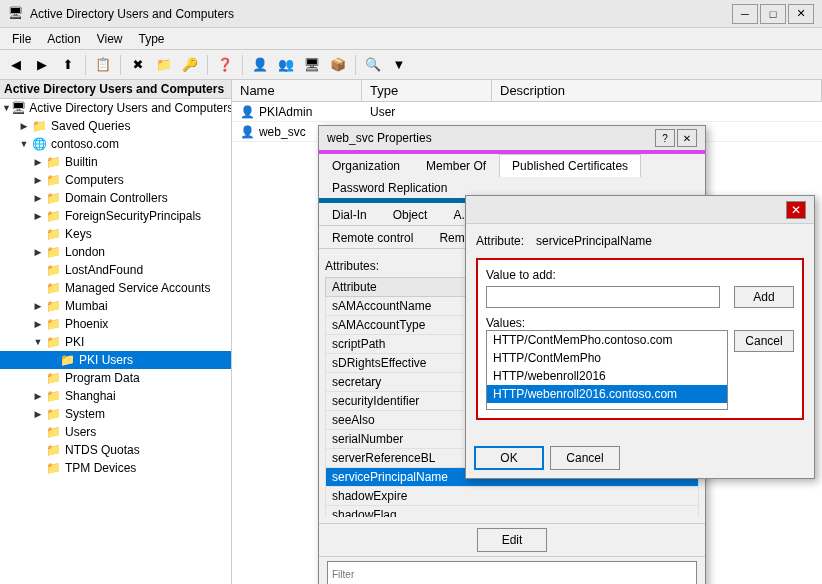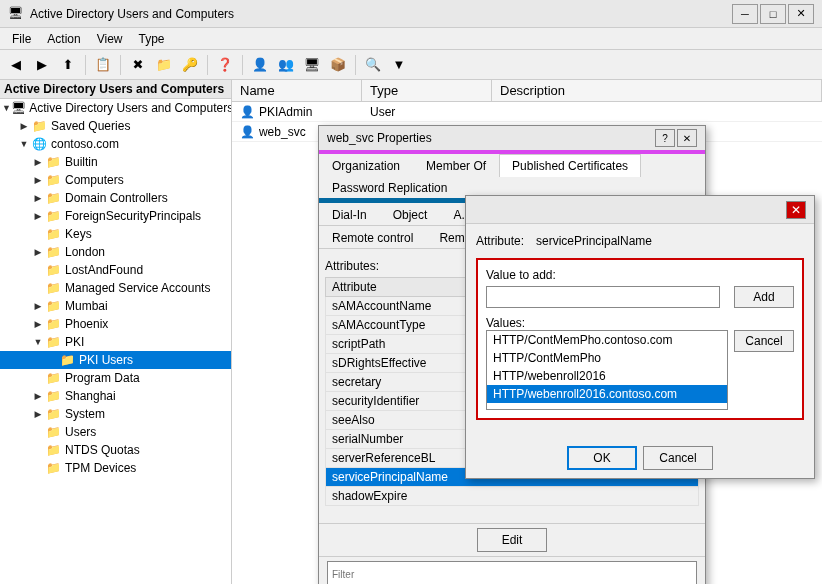--- a/index.html
+++ b/index.html
@@ -393,21 +393,21 @@
       width: 60px;
       height: 22px;
       background: #f0f0f0;
       border: 1px solid #888;
       font-size: 12px;
       cursor: pointer;
       margin-left: 6px;
     }
     .mv-dialog-btns {
       display: flex;
-      justify-content: center;
+      justify-content: flex-start;
       padding: 8px;
       gap: 6px;
     }
 
     
     .attr-scroll {
       height: 240px;
       overflow-y: auto;
     }
 
@@ -680,20 +680,23 @@
             </tr>
             <tr>
               <td>serverReferenceBL</td>
             </tr>
             <tr class="selected">
               <td>servicePrincipalName</td>
             </tr>
             <tr>
               <td>shadowExpire</td>
             </tr>
+            <tr>
+              <td>shadowFlag</td>
+            </tr>
           </tbody>
       </table>
     </div>
   </div>
 
   <div class="bottom-edit-row">
     <button class="win-btn">Edit</button>
   </div>
 
   <div class="filter-row">

